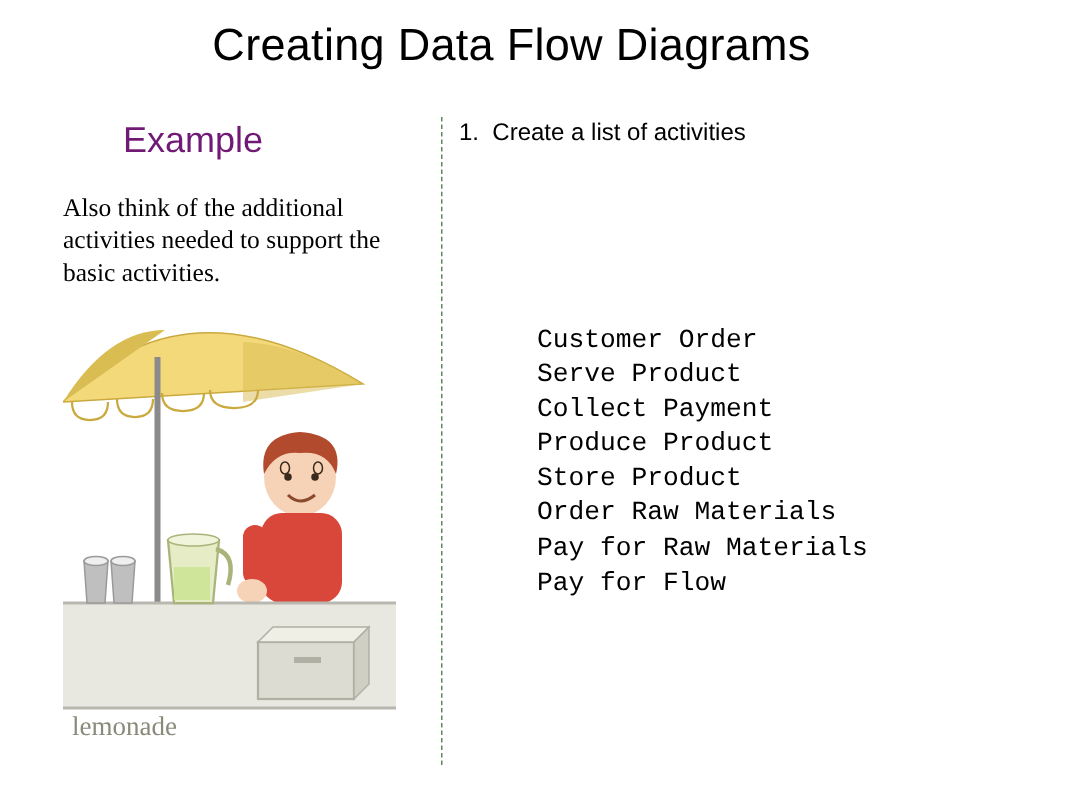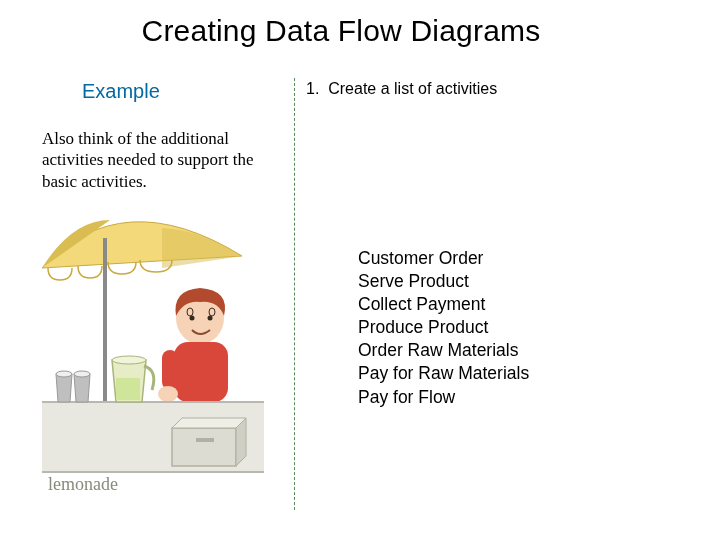--- a/index.html
+++ b/index.html
@@ -19,22 +19,22 @@
       text-align: center;
       font-size: 30px;
       font-weight: 400;
       color: #000;
       letter-spacing: 0.2px;
     }
     .example-label {
       position: absolute;
       top: 80px;
       left: 82px;
-      font-size: 20px;
-      color: #0369a1;
+      font-size: 24px;
+      color: #701a75;
       font-weight: 400;
     }
     .step-line {
       position: absolute;
       top: 80px;
       left: 306px;
       font-size: 16px;
       color: #000;
     }
     .desc {
@@ -42,25 +42,26 @@
       top: 128px;
       left: 42px;
       width: 238px;
       font-family: Liberation Serif, serif;
       font-size: 17px;
       line-height: 1.25;
       color: #000;
     }
     .activities {
       position: absolute;
-      top: 247px;
+      top: 216px;
       left: 358px;
       font-size: 17.5px;
       line-height: 1.32;
       color: #000;
+      font-family: Liberation Mono, monospace;
     }
     .vline {
       position: absolute;
       top: 78px;
       left: 294px;
       width: 0;
       height: 432px;
       border-left: 1px dashed #5a8a5a;
     }
     .illustration {
@@ -84,20 +85,21 @@
 
 <div class="desc">Also think of the additional activities needed to support the basic activities.</div>
 
 <div class="vline"></div>
 
 <div class="activities">
   <div>Customer Order</div>
   <div>Serve Product</div>
   <div>Collect Payment</div>
   <div>Produce Product</div>
+  <div>Store Product</div>
   <div>Order Raw Materials</div>
   <div>Pay for Raw Materials</div>
   <div>Pay for Flow</div>
 </div>
 
 <svg class="illustration" viewBox="0 0 222 286">
 
   <g>
     <path d="M 0 58 Q 80 -28 200 46 L 0 58 Z" stroke="#caa93e" stroke-width="1" fill="#f3d97a"></path>
     <path d="M 0 58 Q 30 10 68 10 L 0 58 Z" fill="#d9bc52"></path>

